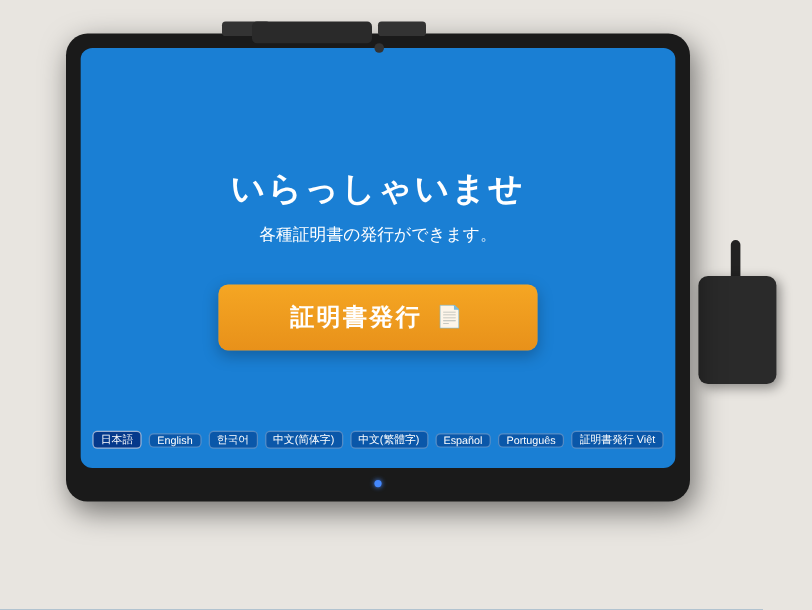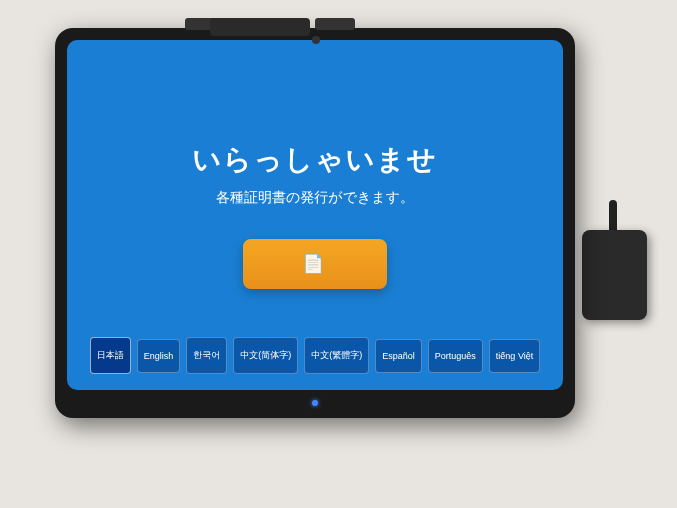--- a/index.html
+++ b/index.html
@@ -154,21 +154,21 @@
       justify-content: center;
       gap: 6px;
     }
 
     .lang-btn {
       background: rgba(0,60,140,0.6);
       border: 1px solid rgba(255,255,255,0.3);
       border-radius: 4px;
       color: #fff;
       font-size: 9px;
-      padding: 11px 6px;
+      padding: 0 6px;
       cursor: pointer;
     }
 
     .lang-btn.active {
       background: rgba(0,40,120,0.8);
       border-color: rgba(255,255,255,0.6);
     }
 
     
     .led {
@@ -246,31 +246,32 @@
   <div class="device-outer">
 
     <div class="bezel">
 
       <div class="screen">
         <div class="screen-title">いらっしゃいませ</div>
 
         <div class="screen-subtitle">各種証明書の発行ができます。</div>
 
         <button class="main-button">
+          <span>証明書発行</span>
           <span class="doc-icon">📄</span>
         </button>
 
         <div class="language-bar">
           <button class="lang-btn active">日本語</button>
           <button class="lang-btn">English</button>
           <button class="lang-btn">한국어</button>
           <button class="lang-btn">中文(简体字)</button>
           <button class="lang-btn">中文(繁體字)</button>
           <button class="lang-btn">Español</button>
           <button class="lang-btn">Português</button>
-          <button class="lang-btn">tiếng Việt</button>
+          <button class="lang-btn">証明書発行 Việt</button>
         </div>
       </div>
     </div>
 
     <div class="led"></div>
   </div>
 </div>
 
 </body></html>

